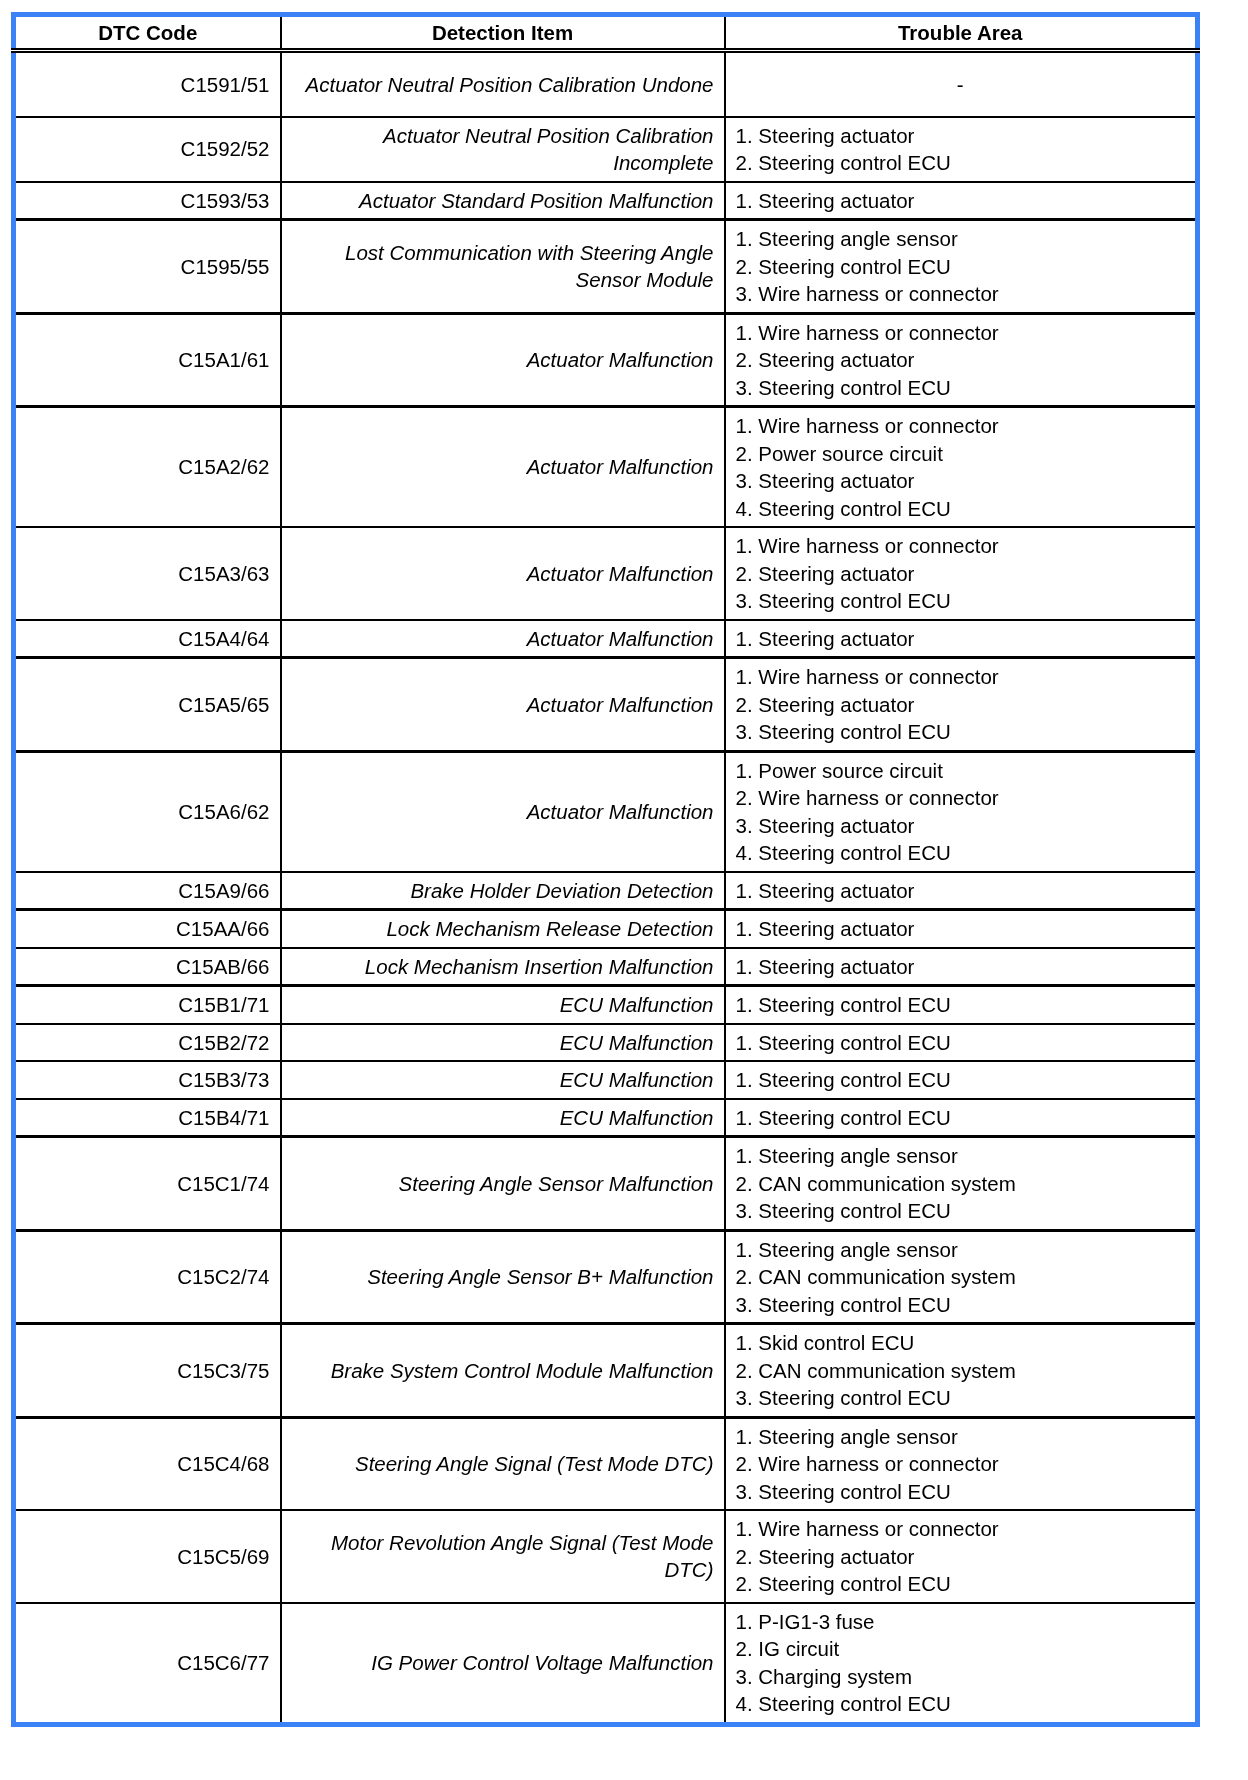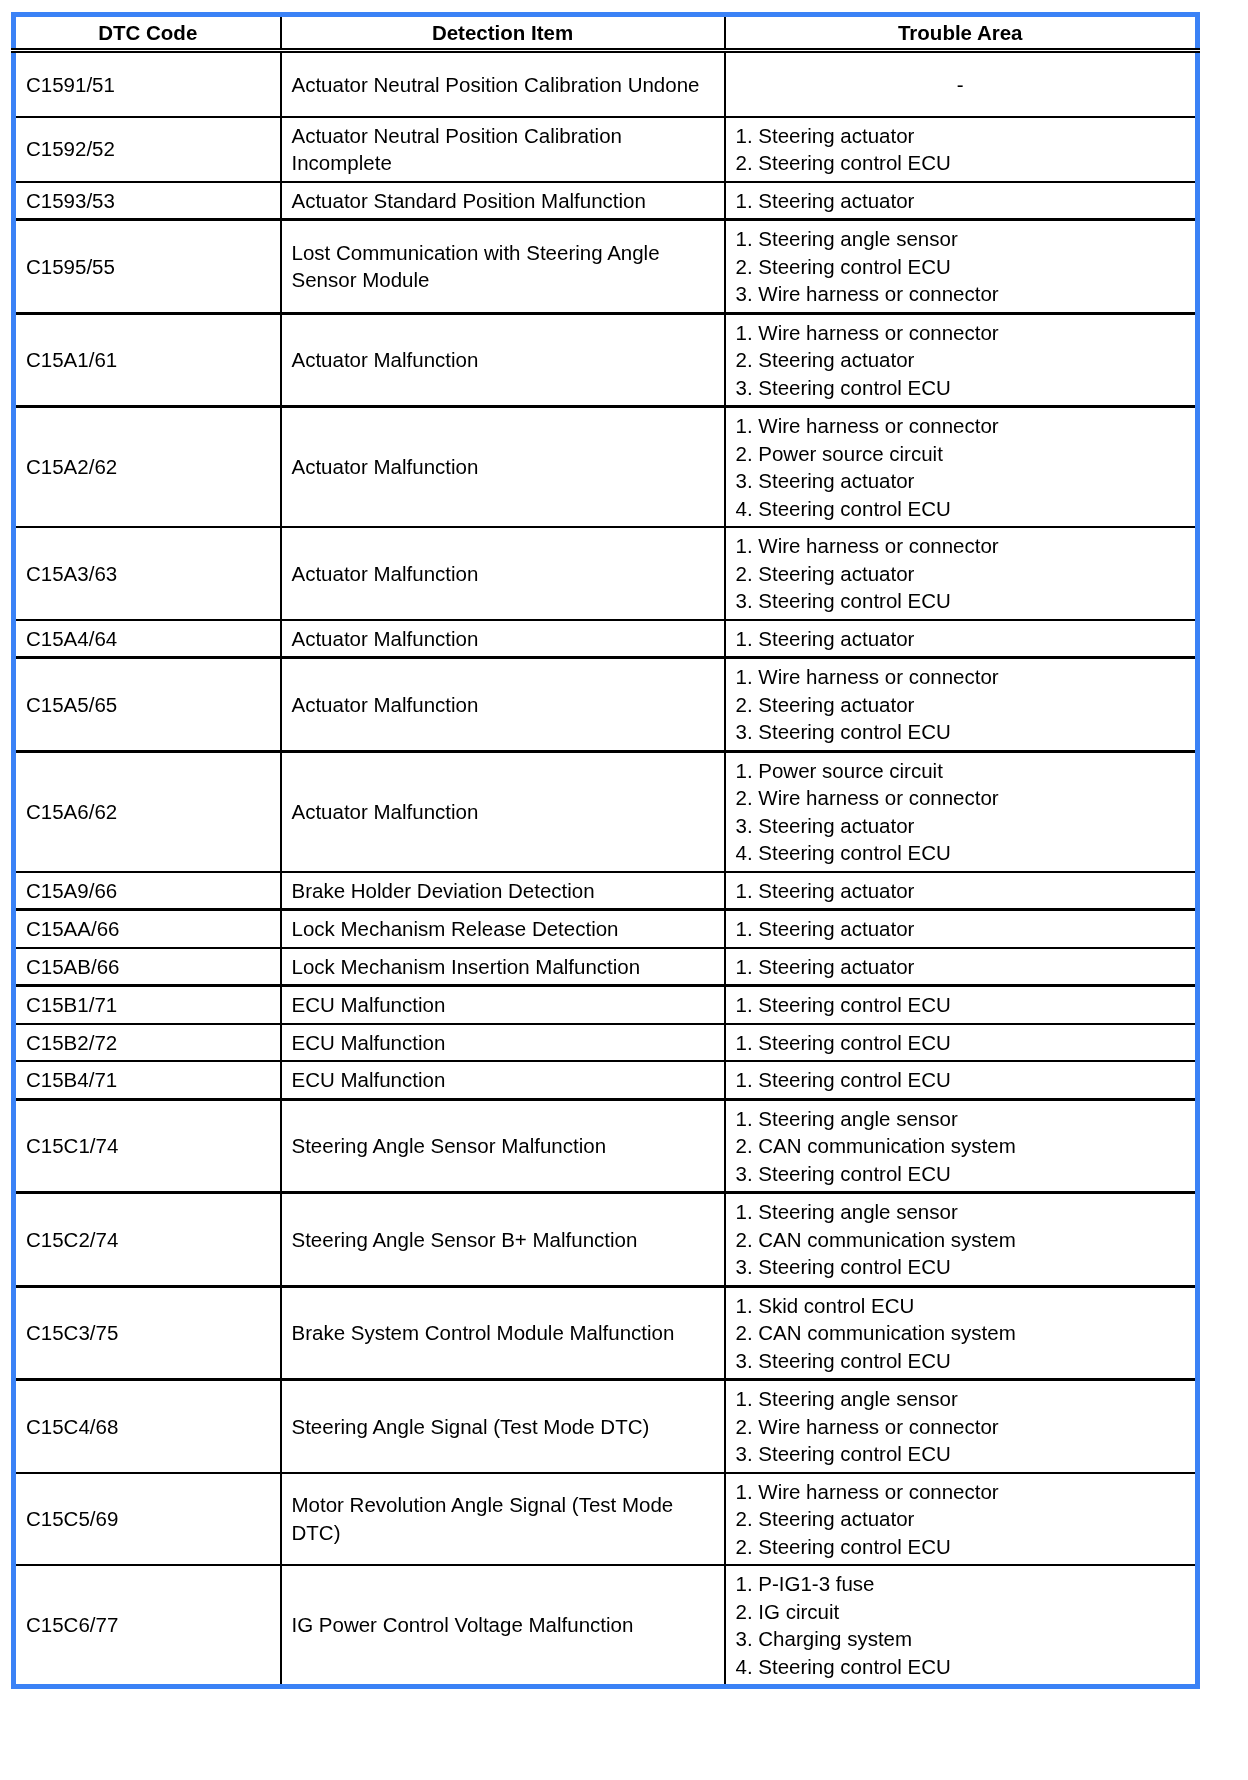--- a/index.html
+++ b/index.html
@@ -9,22 +9,22 @@
     width: 1184px; border-collapse: collapse;
     border: 5px solid #3b82f6;
     table-layout: fixed;
   }
   col.c1 { width: 267px; }
   col.c2 { width: 444px; }
   col.c3 { width: 473px; }
   th, td { border: 2px solid #000; font-size: 20.5px; line-height: 27.5px; vertical-align: middle; }
   th { font-weight: bold; text-align: center; height: 31px; padding: 0; border-bottom: 5px double #000; }
   td { padding: 4px 10px; }
-  td.code { text-align: left; }
-  td.item { text-align: left; }
+  td.code { text-align: right; }
+  td.item { text-align: right; font-style: italic; }
   td.area { text-align: left; }
   td.area div { white-space: nowrap; }
   td.area.dash { text-align: center; }
   tr.thick td { border-top-width: 3px; }
 </style>
 </head>
 <body>
 
 <table id="dtc-table">
   <colgroup>
@@ -154,20 +154,27 @@
         </td>
       </tr>
       <tr style="height: 34px;">
         <td class="code">C15B2/72</td>
         <td class="item">ECU Malfunction</td>
         <td class="area">
           <div>1. Steering control ECU</div>
         </td>
       </tr>
       <tr style="height: 34px;">
+        <td class="code">C15B3/73</td>
+        <td class="item">ECU Malfunction</td>
+        <td class="area">
+          <div>1. Steering control ECU</div>
+        </td>
+      </tr>
+      <tr style="height: 34px;">
         <td class="code">C15B4/71</td>
         <td class="item">ECU Malfunction</td>
         <td class="area">
           <div>1. Steering control ECU</div>
         </td>
       </tr>
       <tr class="thick" style="height: 82px;">
         <td class="code">C15C1/74</td>
         <td class="item">Steering Angle Sensor Malfunction</td>
         <td class="area">

